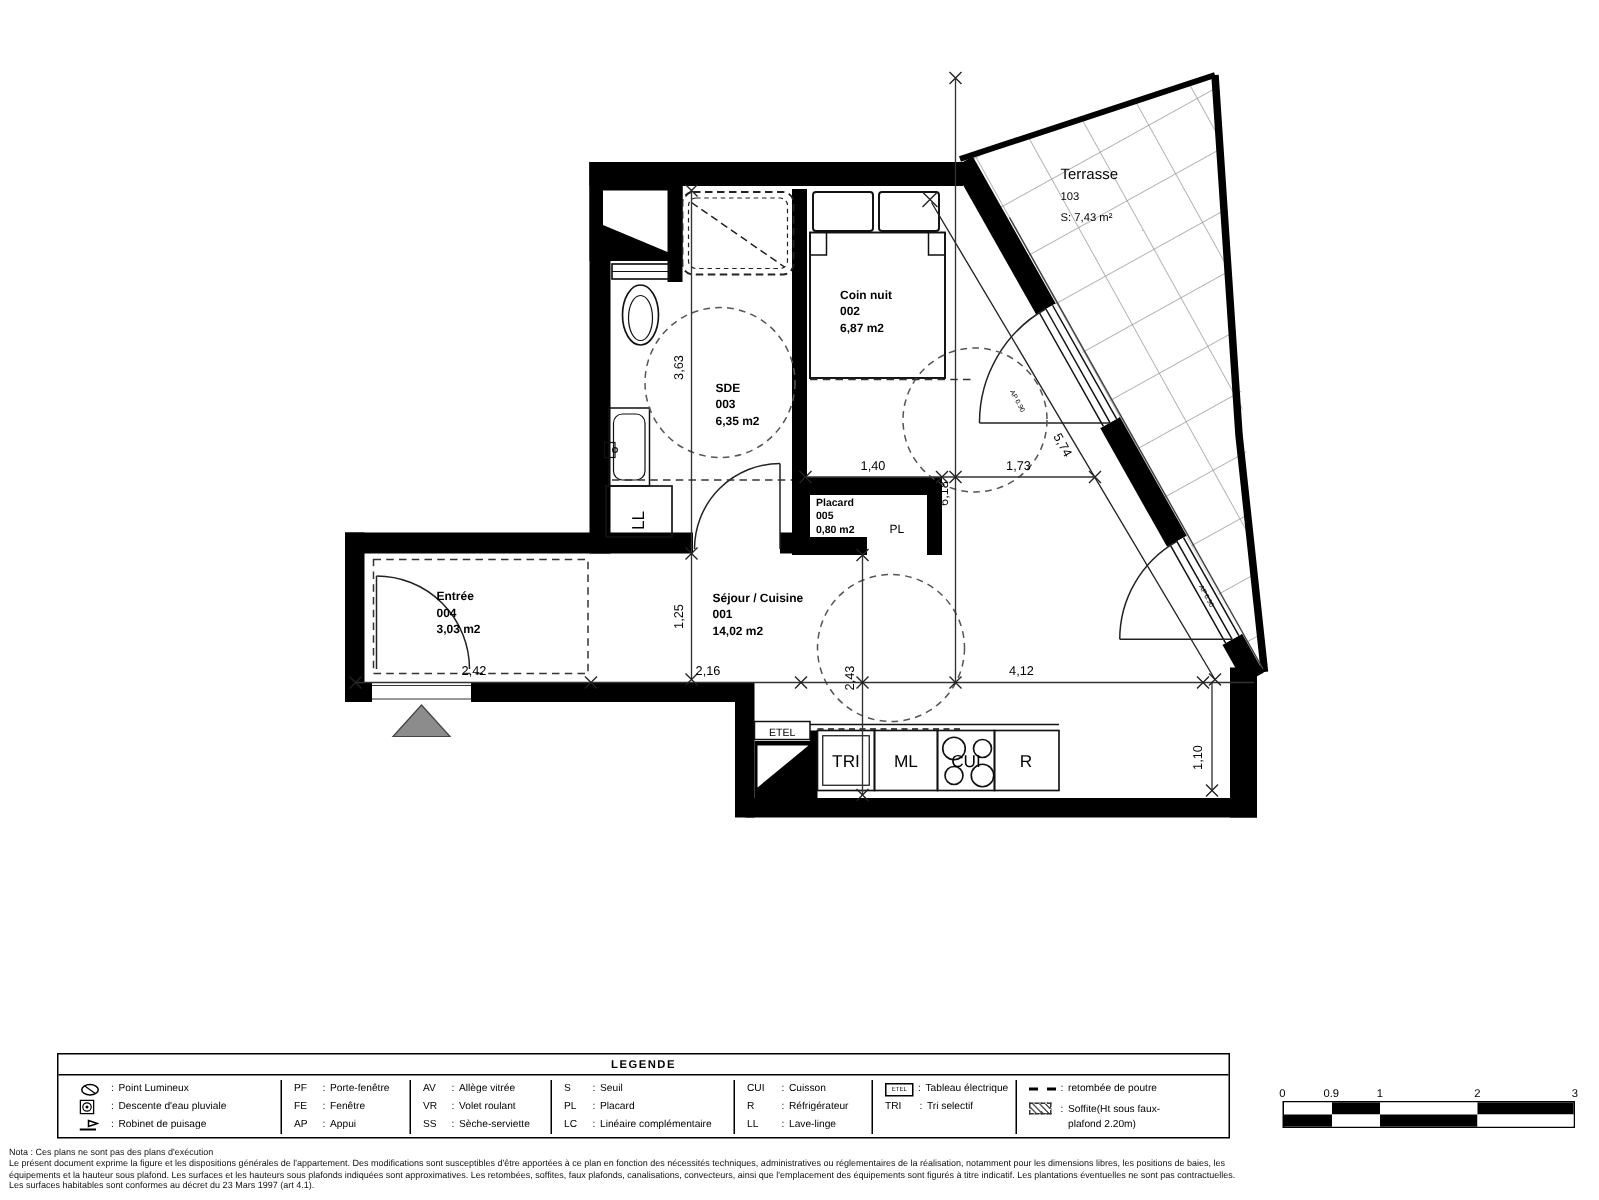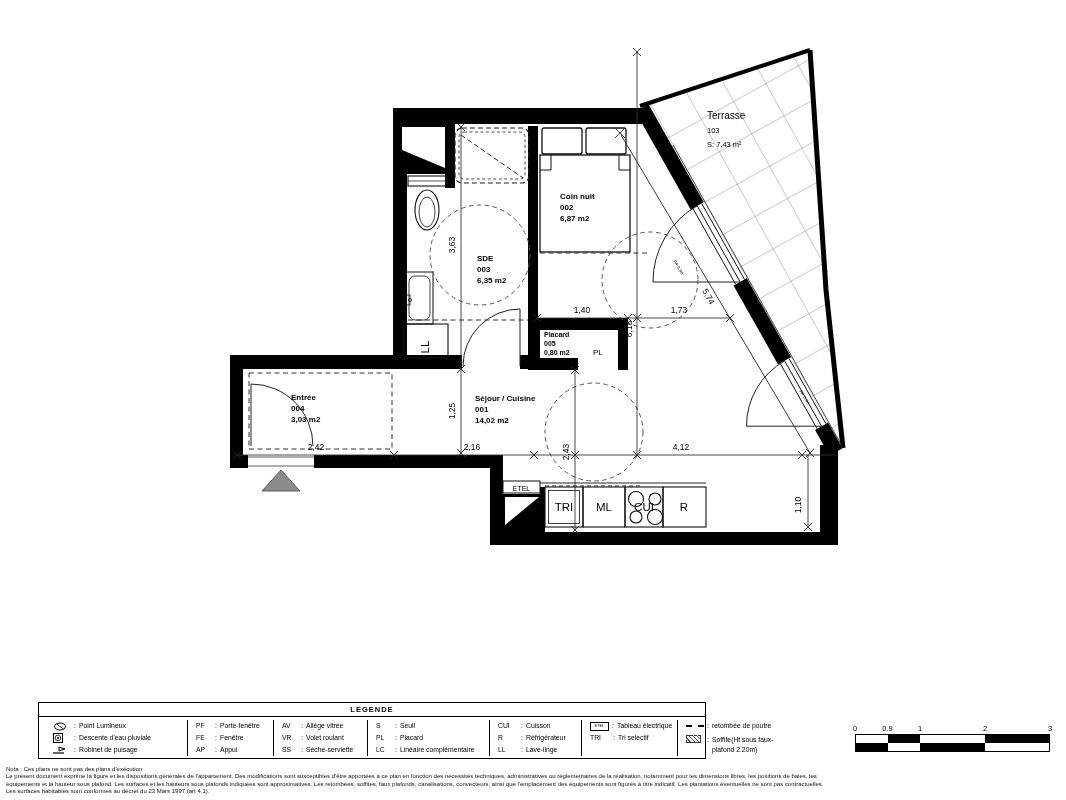--- a/index.html
+++ b/index.html
@@ -11,21 +11,21 @@
   .room-name-lg{font-size:10px;font-weight:normal;}
   .room-sub{font-size:7.5px;}
   .room-name-sm{font-size:7px;font-weight:bold;}
   .dim{font-size:8.5px;}
   .dim-sm{font-size:4.5px;fill:#566;}
   .equip{font-size:11.5px;}
   .equip-sm{font-size:7px;}
   .pl-tag{font-size:8px;}
 
   
-  .legend{position:absolute;left:38px;top:702px;width:668px;height:57px;border:1.5px solid #000;box-sizing:border-box;background:#fff;}
+  .legend{position:absolute;left:38px;top:702px;width:782px;height:57px;border:1.5px solid #000;box-sizing:border-box;background:#fff;}
   .legend-title{height:13px;border-bottom:1px solid #000;text-align:center;font-size:7.5px;font-weight:bold;letter-spacing:1px;line-height:13px;}
   .legend-body{display:grid;grid-template-columns:134px 86px 94px 122px 92px 96px 1fr;padding:3px 0 2px 14px;}
   .lcol{font-size:6.8px;line-height:12px;padding-right:4px;}
   .lcol + .lcol{border-left:1px solid #000;padding-left:8px;}
   .lrow{display:flex;align-items:center;white-space:nowrap;height:12px;}
   .labbr{display:inline-block;width:16px;}
   .labbr-w{display:inline-block;width:20px;}
   .lsep{display:inline-block;width:8px;text-align:center;}
   .licon{display:inline-flex;width:18px;justify-content:flex-start;align-items:center;}
   .etel-chip{display:inline-block;width:17px;height:7px;border:0.8px solid #000;font-size:4px;line-height:6px;text-align:center;letter-spacing:0;}

